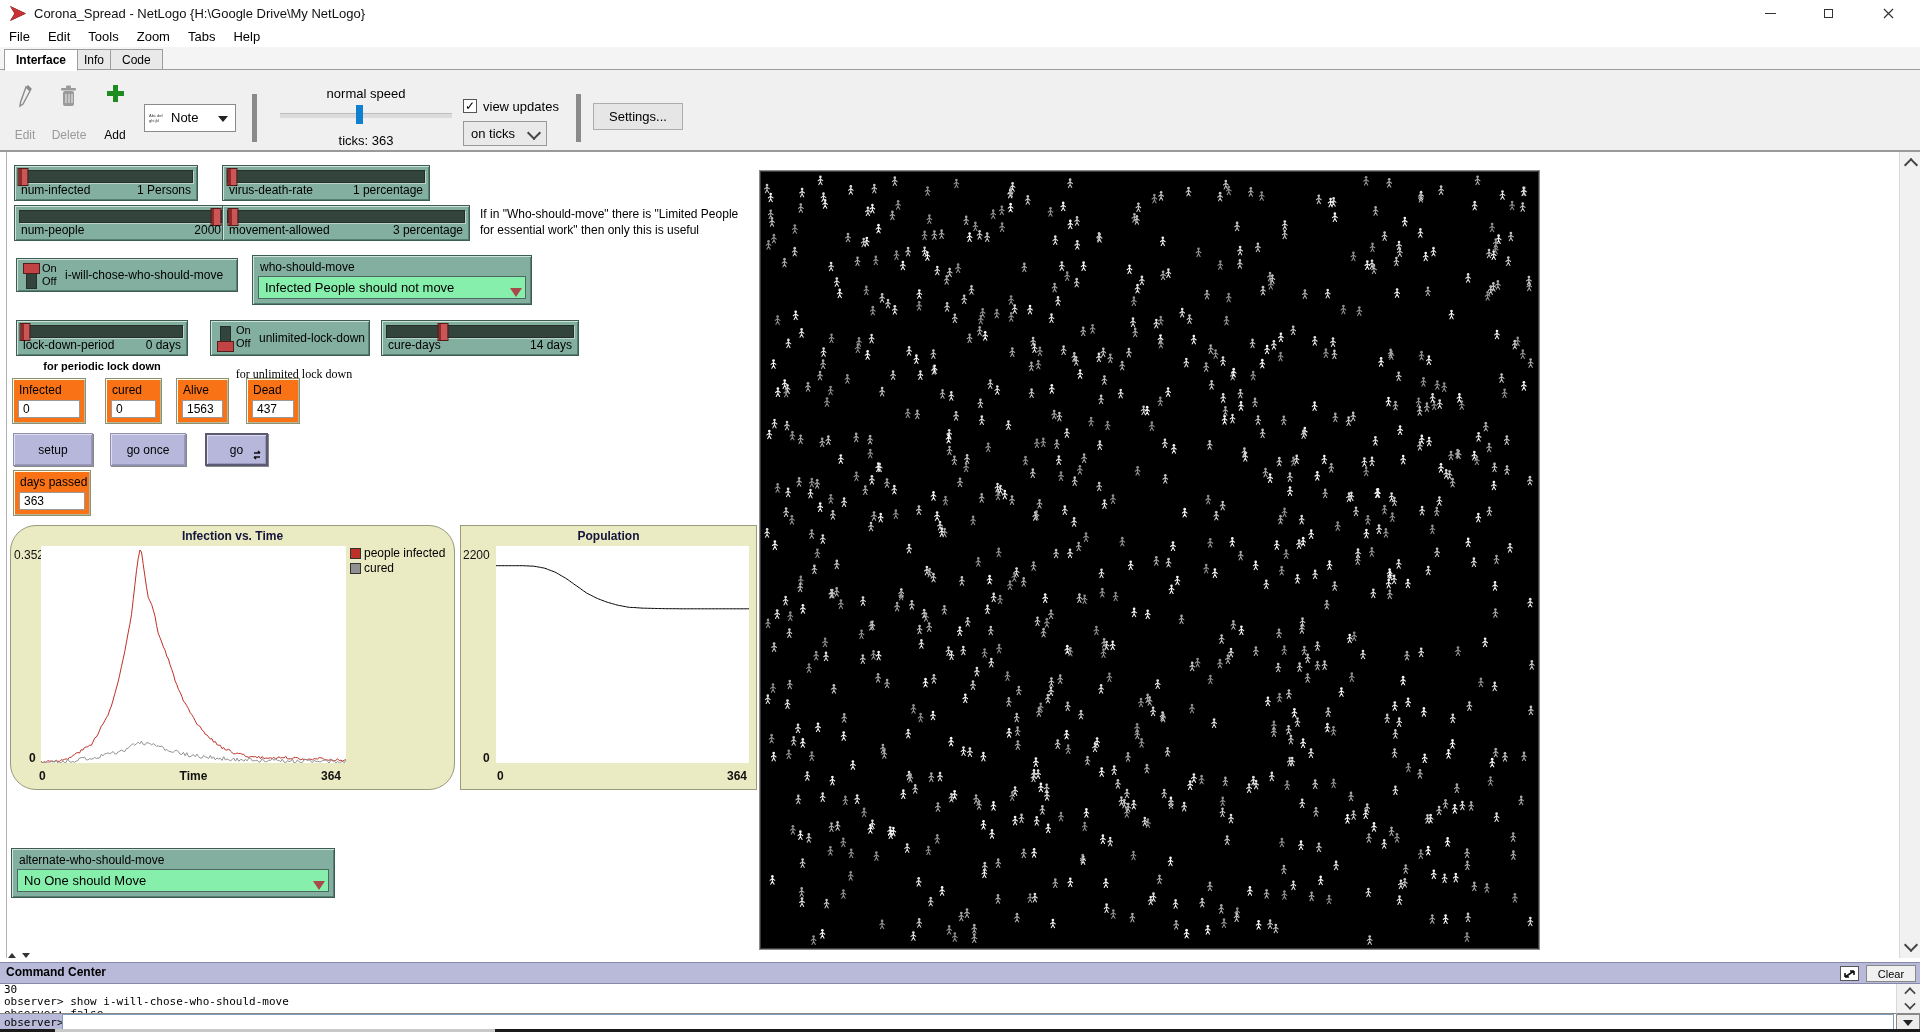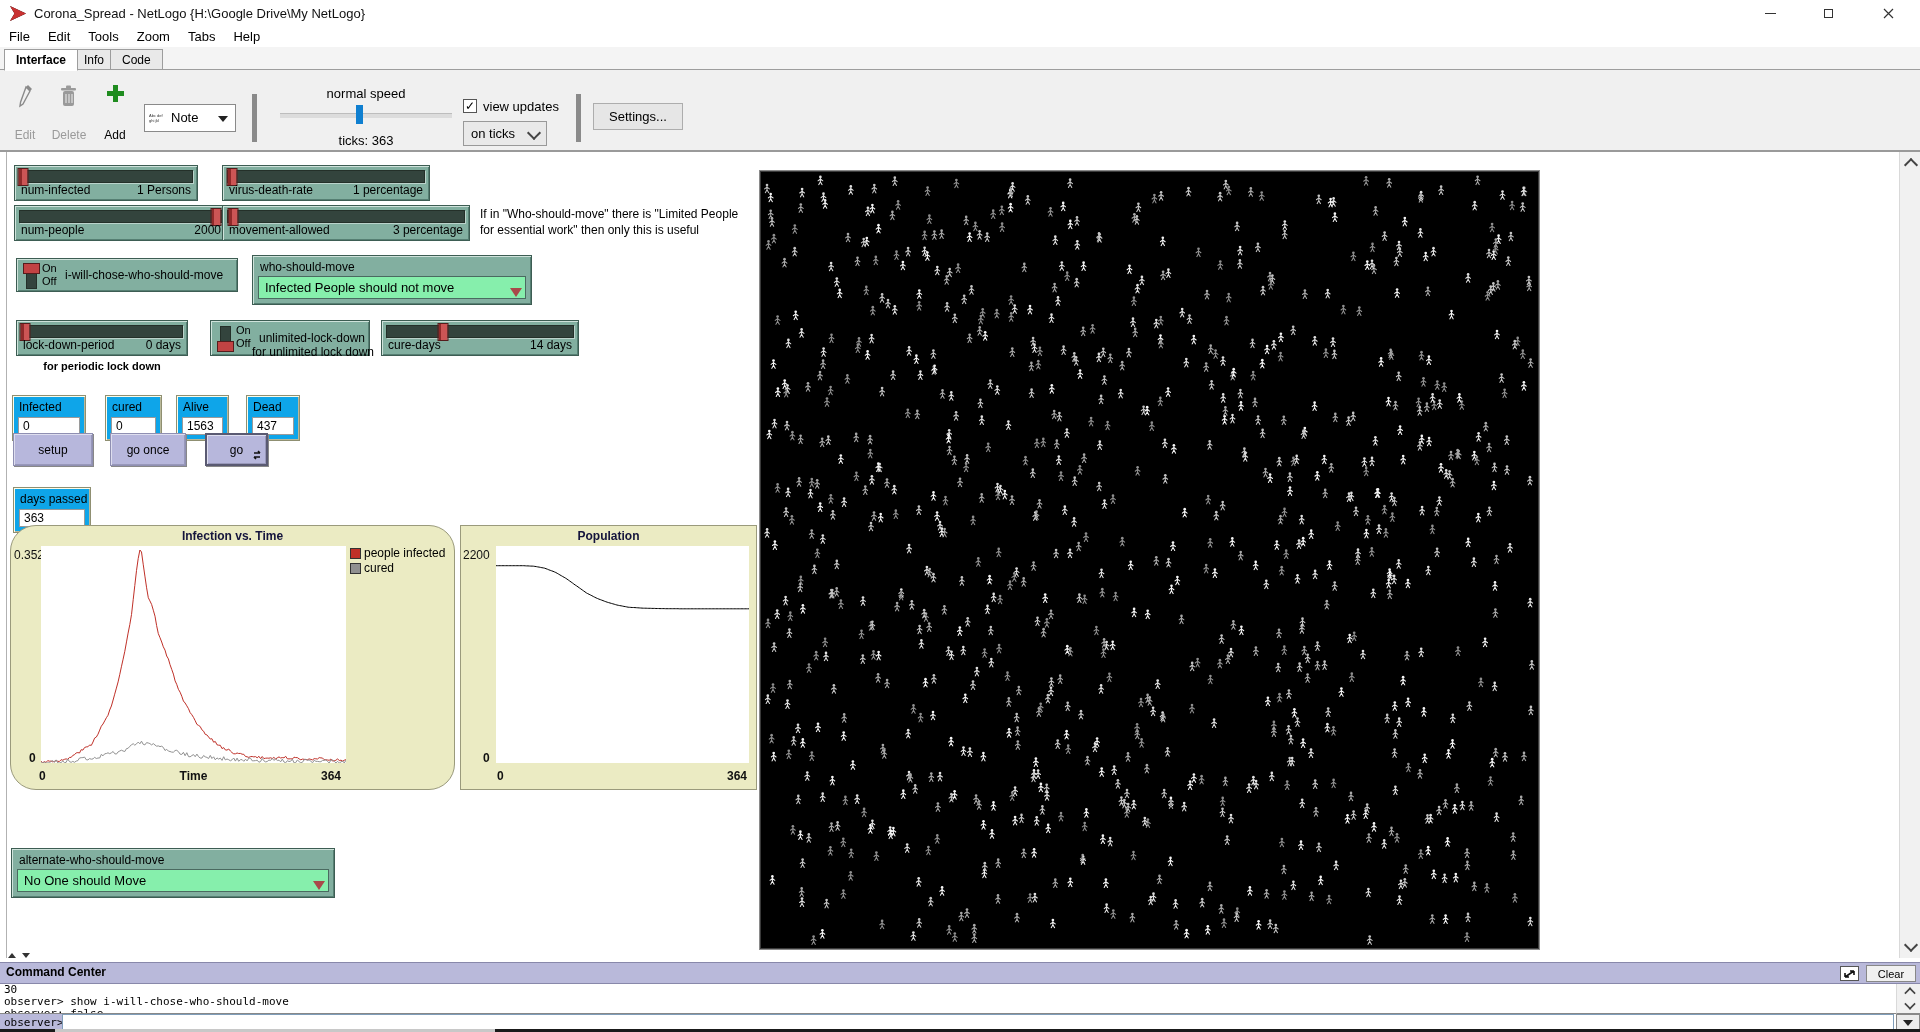--- a/index.html
+++ b/index.html
@@ -48,22 +48,22 @@
   .toggle{position:absolute;left:9px;top:5px;width:9px;height:23px;background:#33443d;border:1px solid #243029;}
   .knob{position:absolute;left:-4px;width:15px;height:9px;background:#c14343;border:1px solid #551c1c;}
   .knob.on{top:-2px;} .knob.off{bottom:-2px;}
   .onoff{position:absolute;left:25px;top:3px;font-size:11px;line-height:13px;}
   .sw-name{position:absolute;left:48px;top:0;height:100%;display:flex;align-items:center;font-size:12px;}
   .ch-label{position:absolute;left:7px;top:4px;font-size:12px;}
   .ch-box{position:absolute;left:5px;right:5px;top:20px;bottom:5px;background:#86efac;border:1px solid #4a6a60;
           font-size:13px;display:flex;align-items:center;padding-left:6px;box-sizing:border-box;}
   .ch-arrow{position:absolute;right:9px;top:50%;margin-top:-4px;width:0;height:0;
             border-left:6px solid transparent;border-right:6px solid transparent;border-top:9px solid #a94a4a;}
-  .nl-monitor{background:#0ea5e9;border:1px solid #8f8f71;box-sizing:border-box;
-              box-shadow:inset 1px 1px 0 #fcfce9, inset -1px -1px 0 #b9b99a;margin-top:17px;}
+  .nl-monitor{background:#f97316;border:1px solid #8f8f71;box-sizing:border-box;
+              box-shadow:inset 1px 1px 0 #fcfce9, inset -1px -1px 0 #b9b99a;}
   .mon-label{position:absolute;left:6px;top:4px;font-size:12px;}
   .mon-value{position:absolute;left:5px;right:5px;bottom:5px;height:18px;background:#fff;
              border:1px solid #9a9a9a;font-size:12px;line-height:17px;padding-left:4px;box-sizing:border-box;}
   .nl-button{background:#b7b7dc;border:1px solid #8f8fb2;box-sizing:border-box;font-size:12px;
              box-shadow:inset 1px 1px 0 #dedeef, inset -1px -1px 0 #9898ba, 1px 1px 0 #888;
              display:flex;align-items:center;justify-content:center;}
   .nl-button.forever{border:2px solid #5a5a72;}
   .note{font-size:13px;white-space:pre-line;line-height:16px;}
   .small-note{font-size:11px;font-weight:bold;}
 
@@ -266,21 +266,21 @@
   <div class="abs nl-teal" style="left:210px;top:320px;width:160px;height:36px;">
     <div class="toggle">
         <div class="knob off"></div>
       </div>
     <div class="onoff">
       <div>On</div>
       <div>Off</div>
     </div>
     <div class="sw-name">unlimited-lock-down</div>
   </div>
-  <div class="abs" style="left:214px;top:345px;width:160px;text-align:right;font-size:12px;">for unlimited lock down</div>
+  <div class="abs" style="left:214px;top:367px;width:160px;text-align:center;font-size:12px;font-family:Liberation Serif, serif;">for unlimited lock down</div>
 
   <div class="abs nl-teal" style="left:381px;top:320px;width:198px;height:36px;">
     <div class="track">
         <div class="thumb" style="left: 30%;"></div>
       </div>
     <div class="srow">
       <span>cure-days</span>
       <span>14 days</span>
     </div>
   </div>

